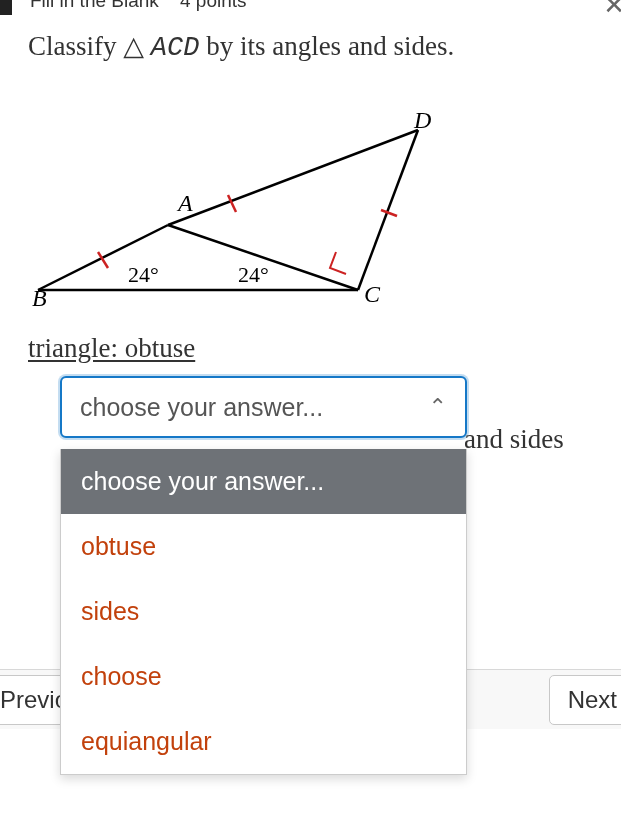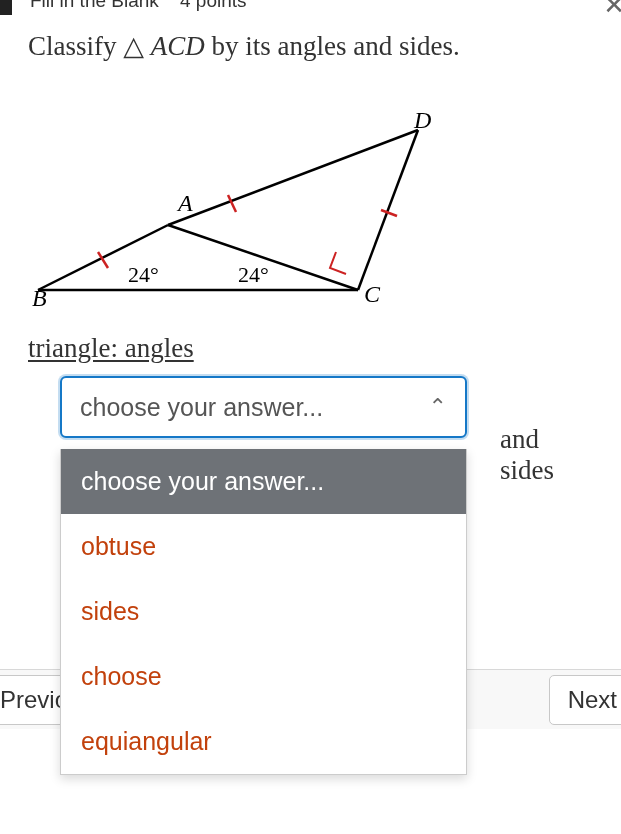--- a/index.html
+++ b/index.html
@@ -46,21 +46,21 @@
       font-size: 27px;
       color: #333;
       font-weight: 400;
       font-family: Georgia, 'Times New Roman', serif;
     }
     .triangle-symbol {
       font-family: Arial, sans-serif;
     }
     .math-italic {
       font-style: italic;
-      font-family: Liberation Serif, serif;
+      font-family: Liberation Mono, monospace;
       margin-top: 32px;
     }
     .diagram-area {
       position: absolute;
       top: 100px;
       left: 28px;
       width: 420px;
       height: 220px;
     }
     .answer-section {
@@ -96,21 +96,21 @@
       color: #555;
       cursor: pointer;
       box-shadow: 0 0 0 2px rgba(21,120,199,0.25);
     }
     .dropdown-chevron {
       color: #666;
       font-size: 22px;
     }
     .and-sides {
       position: absolute;
-      left: 440px;
+      left: 404px;
       top: 48px;
       font-size: 27px;
       color: #333;
       font-family: Georgia, 'Times New Roman', serif;
     }
     .dropdown-list {
       position: absolute;
       top: 73px;
       left: 0;
       width: 407px;
@@ -204,21 +204,21 @@
     <text x="150" y="111" font-size="24" font-style="italic" font-family="Georgia,serif">A</text>
     <text x="336" y="202" font-size="24" font-style="italic" font-family="Georgia,serif">C</text>
     <text x="386" y="28" font-size="24" font-style="italic" font-family="Georgia,serif">D</text>
 
     <text x="100" y="182" font-size="22" font-family="Georgia,serif">24°</text>
     <text x="210" y="182" font-size="22" font-family="Georgia,serif">24°</text>
   </svg>
 </div>
 
 <div class="answer-section">
-  <div class="prompt-label">triangle: angles</div>
+  <div class="prompt-label">triangle: obtuse</div>
   <div class="dropdown-row">
     <div class="dropdown-box">
       <span>choose your answer...</span>
       <span class="dropdown-chevron">⌃</span>
     </div>
     <div class="and-sides">and sides</div>
 
     <div class="dropdown-list">
       <div class="dropdown-option selected">choose your answer...</div>
       <div class="dropdown-option">obtuse</div>

